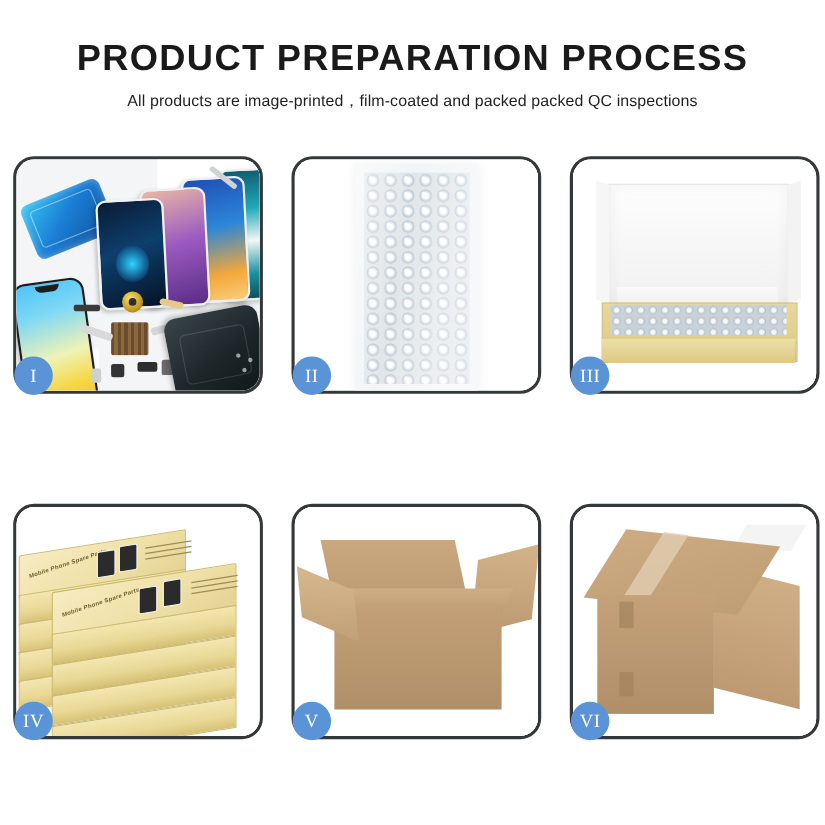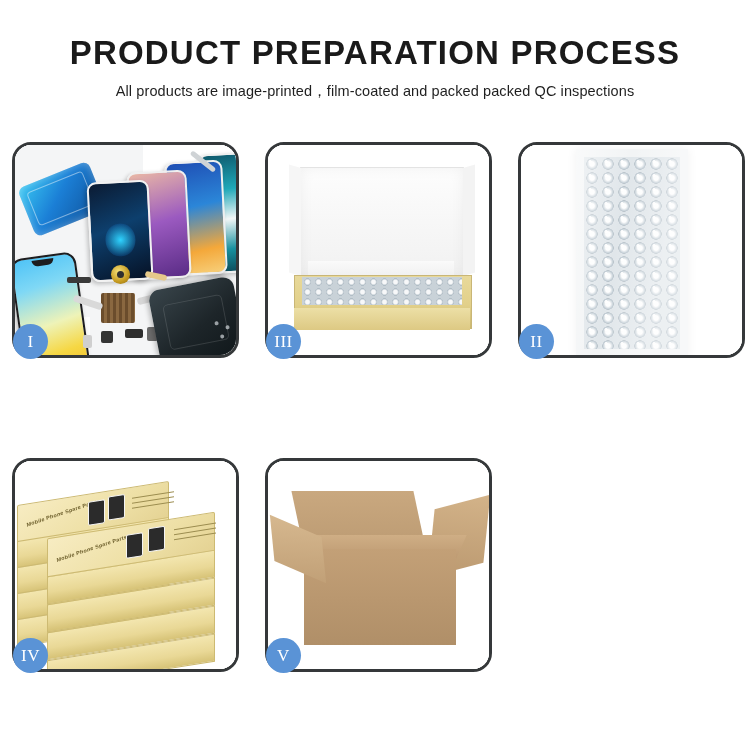--- a/index.html
+++ b/index.html
@@ -286,40 +286,40 @@
               </div>
           </div>
           <div class="tool"></div>
         </div>
       </div>
       <div class="badge">I</div>
     </div>
 
     <div class="panel">
       <div class="panel-inner">
+        <div class="p2">
+          <div class="wrapsheet"></div>
+          <div class="bubbles"></div>
+          <div class="wrapsheen"></div>
+        </div>
+      </div>
+      <div class="badge">II</div>
+    </div>
+
+    <div class="panel">
+      <div class="panel-inner">
         <div class="p3">
           <div class="lid"></div>
           <div class="foam"></div>
           <div class="tray"></div>
           <div class="trayfill"></div>
           <div class="trayfront"></div>
         </div>
       </div>
       <div class="badge">III</div>
-    </div>
-
-    <div class="panel">
-      <div class="panel-inner">
-        <div class="p2">
-          <div class="wrapsheet"></div>
-          <div class="bubbles"></div>
-          <div class="wrapsheen"></div>
-        </div>
-      </div>
-      <div class="badge">II</div>
     </div>
 
     <div class="panel">
       <div class="panel-inner">
         <div class="p4">
           <div class="stack">
 
             <div class="ybox top" style="left:6px;top:18px;width:150px;transform:skewY(-9deg);">
               <div class="boxlabel" style="left:8px;top:11px;">Mobile Phone Spare Parts</div>
               <div class="phoneicon" style="left:70px;top:7px;"></div>
@@ -367,15 +367,29 @@
             <span></span>
           </div>
           <div class="c5top"></div>
           <div class="c5body"></div>
           <div class="flapL"></div>
         </div>
       </div>
       <div class="badge">V</div>
     </div>
 
+    <div class="panel">
+      <div class="panel-inner">
+        <div class="p6">
+          <div class="c6shadow"></div>
+          <div class="c6side"></div>
+          <div class="c6top"></div>
+          <div class="tape6"></div>
+          <div class="c6front"></div>
+          <div class="tapeV"></div>
+          <div class="tapeV2"></div>
+        </div>
+      </div>
+      <div class="badge">VI</div>
+    </div>
 
   </div>
 </div>
 
 </body></html>

